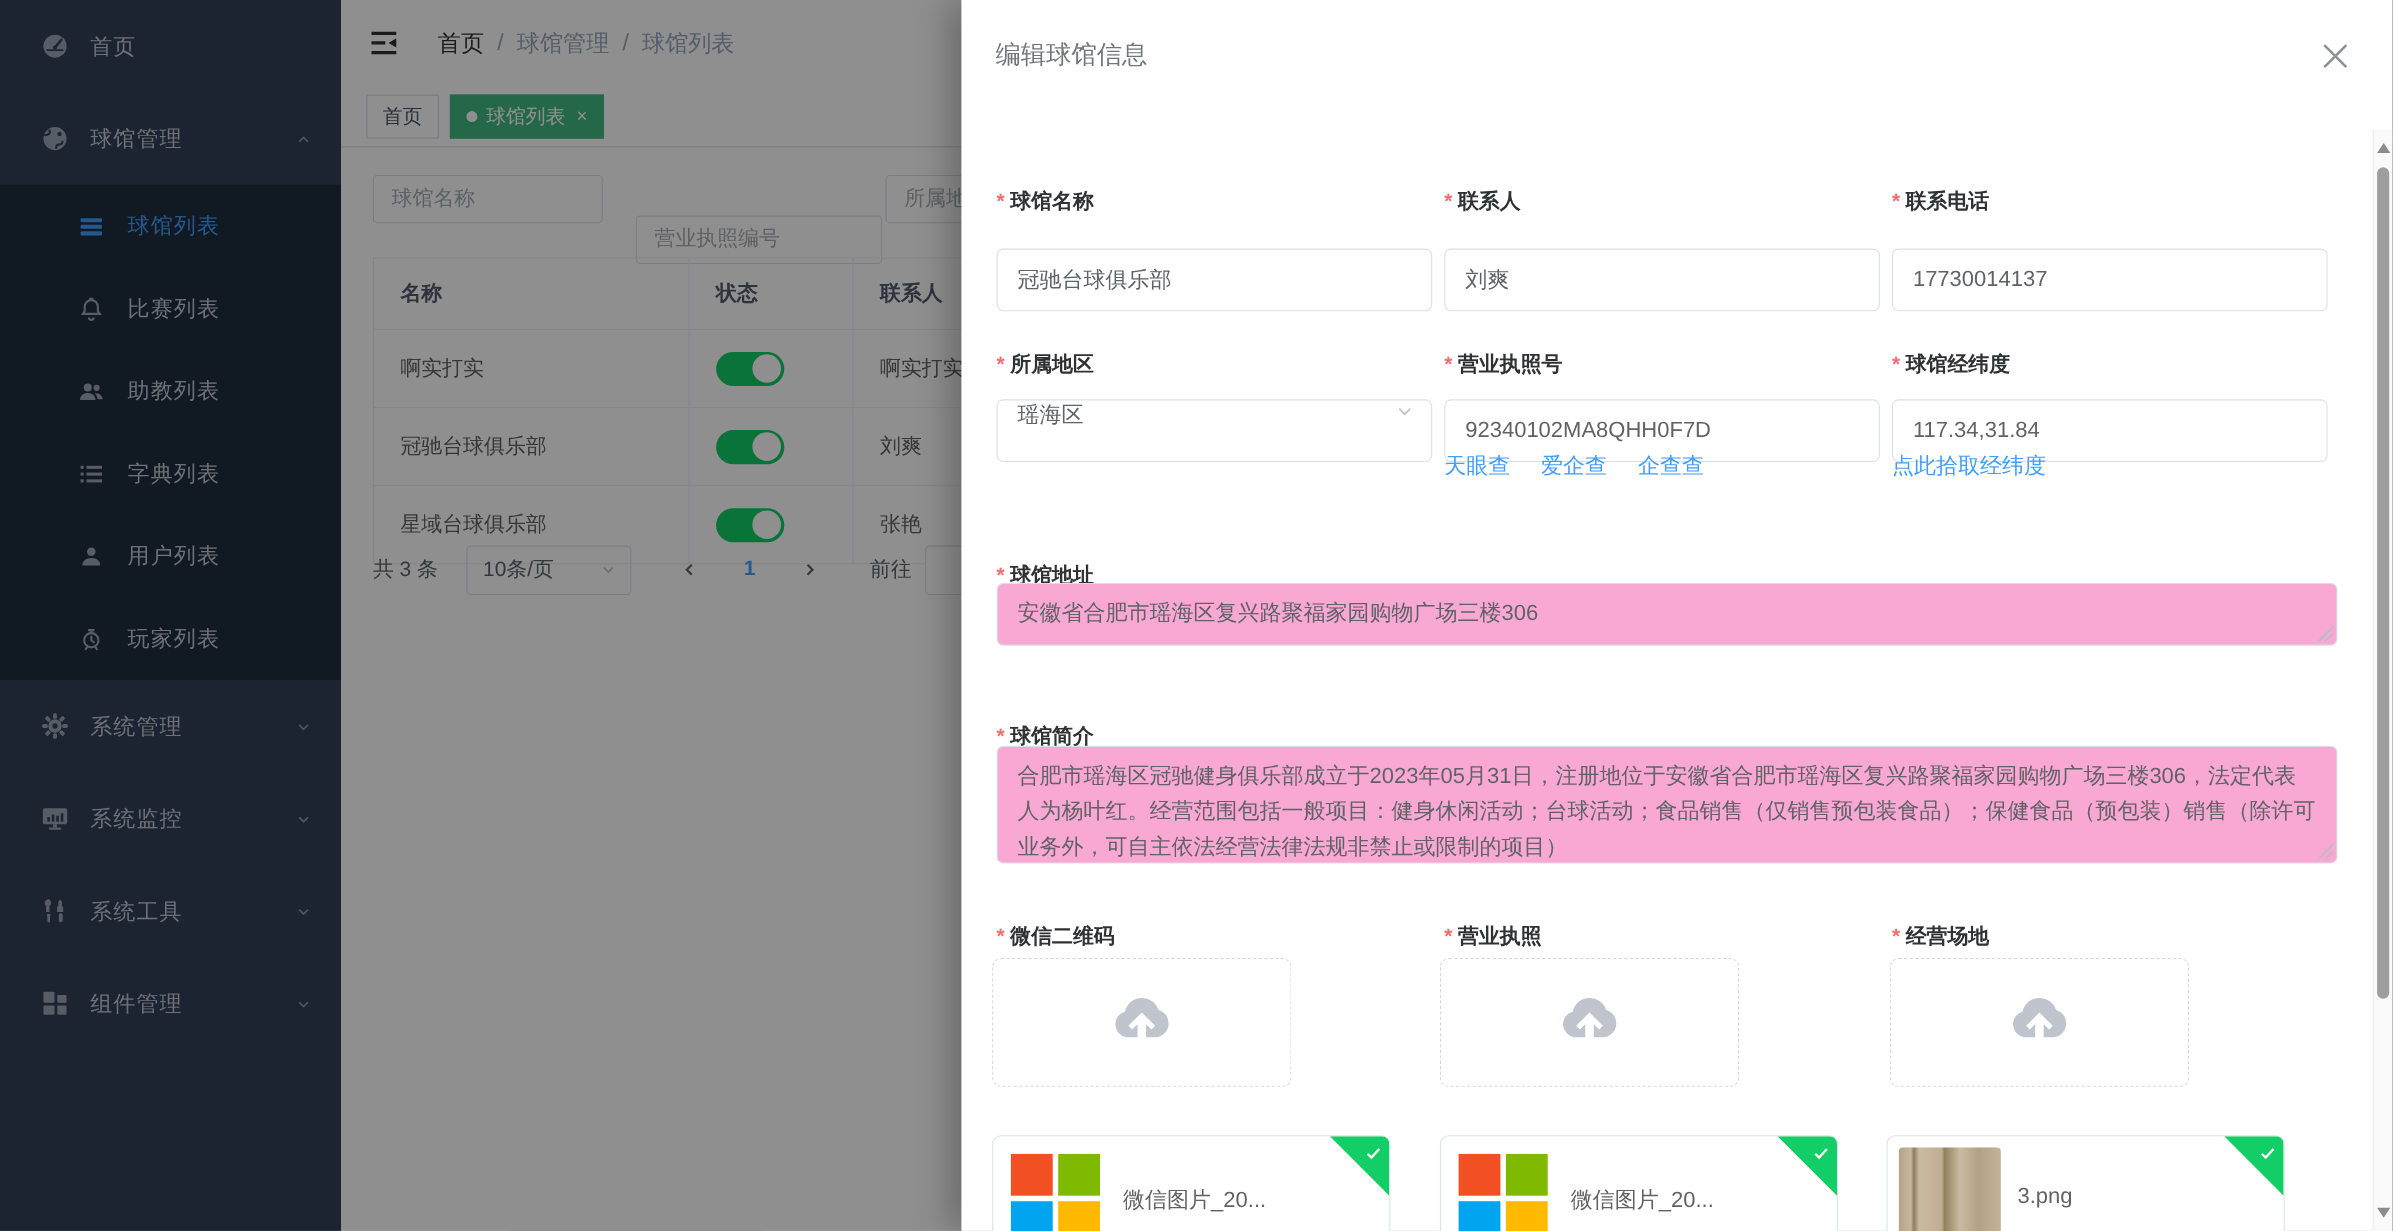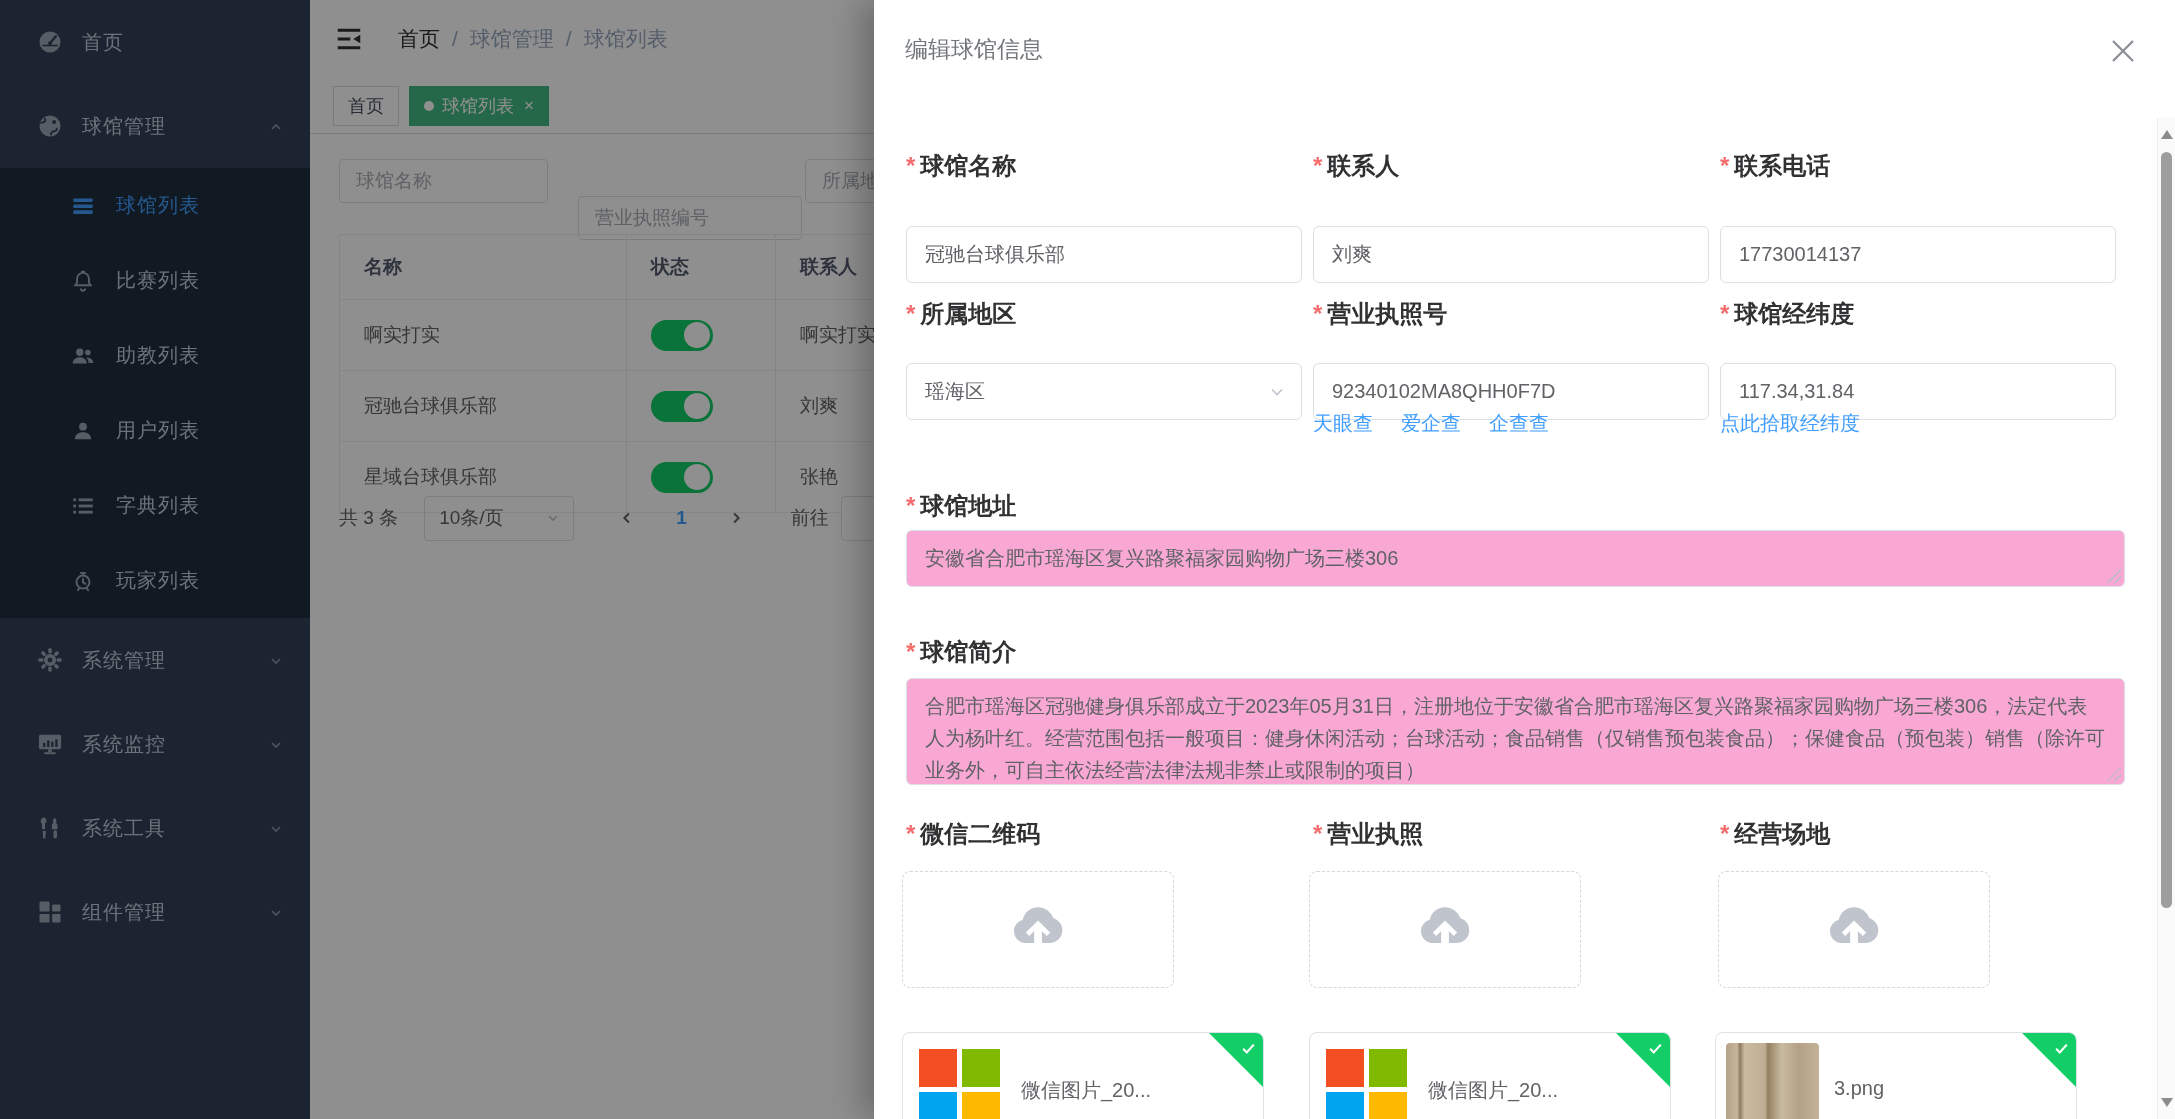--- a/index.html
+++ b/index.html
@@ -62,28 +62,28 @@
   .pg-goto{margin-left:46px;}
   .pg-input{margin-left:12px;width:80px;height:45px;border:1px solid #dcdfe6;border-radius:4px;box-sizing:border-box;}
 
   
   .overlay{position:absolute;inset:0;background:rgba(0,0,0,0.44);z-index:10;}
 
   
   .drawer{position:absolute;left:874px;top:0;width:1301px;height:1119px;background:#fff;z-index:20;box-shadow:-12px 0 30px rgba(0,0,0,0.25);}
   .dw-title{position:absolute;left:31px;top:34px;font-size:23px;color:#72767b;font-family:Liberation Serif, serif;}
   .dw-close{position:absolute;right:37px;top:36px;width:30px;height:30px;color:#8b8f96;cursor:pointer;}
-  .flabel{position:absolute;font-size:24px;font-weight:700;color:#303133;white-space:nowrap;}
+  .flabel{position:absolute;font-size:19px;font-weight:700;color:#303133;white-space:nowrap;margin-top:20px;}
   .req{color:#f56c6c;margin-right:5px;}
   .c1{left:32px;} .c2{left:439px;} .c3{left:846px;}
   .rlab1{top:150px;} .rlab2{top:298px;}
   .tinput,.tselect{position:absolute;width:396px;height:57px;border:1px solid #dcdfe6;border-radius:6px;box-sizing:border-box;
          font-size:20px;color:#606266;padding:0 18px;outline:none;background:#fff;}
   .rin1{top:226px;} .rin2{top:363px;}
-  .tselect{display:flex;align-items:center;cursor:pointer;}
+  .tselect{display:flex;cursor:pointer;}
   .tselect .chev{position:absolute;right:14px;color:#c0c4cc;}
   .linkrow{position:absolute;top:410px;display:flex;gap:28px;font-size:20px;}
   .blink{color:#409eff;cursor:pointer;white-space:nowrap;}
   .lab-addr{top:490px;} .lab-intro{top:636px;}
   .tarea{position:absolute;left:32px;width:1219px;border:1px solid #dcdfe6;border-radius:6px;box-sizing:border-box;
          font-size:20px;line-height:32px;color:#606266;padding:11px 18px;outline:none;resize:none;overflow:hidden;
          font-family:"Liberation Sans","DejaVu Sans",sans-serif;background:#f9a8d4;}
   .ta-addr{top:530px;height:57px;}
   .ta-intro{top:678px;height:107px;}
   .rz{position:absolute;width:14px;height:14px;z-index:2;
@@ -173,38 +173,38 @@
               <path d="M2.5 19c0-3.6 2.9-5.8 6.5-5.8s6.5 2.2 6.5 5.8z"></path>
               <circle cx="16.5" cy="8.8" r="2.6"></circle>
               <path d="M16 13.4c3 .2 5.5 2.1 5.5 5.1h-4.2c-.2-2.1-1-3.9-2.4-5z"></path>
             </svg>
         </span>
         <span class="mi-label">助教列表</span>
       </div>
       <div class="menu-item">
         <span class="mi-icon">
           <svg viewBox="0 0 24 24" width="26" height="26" fill="currentColor">
-              <circle cx="12" cy="8" r="3.6"></circle>
-              <path d="M4.5 19.5c0-4 3.3-6.3 7.5-6.3s7.5 2.3 7.5 6.3z"></path>
-            </svg>
-        </span>
-        <span class="mi-label">用户列表</span>
-      </div>
-      <div class="menu-item">
-        <span class="mi-icon">
-          <svg viewBox="0 0 24 24" width="26" height="26" fill="currentColor">
               <rect x="3" y="5" width="2.6" height="2.6"></rect>
               <rect x="8" y="5" width="13" height="2.6"></rect>
               <rect x="3" y="10.7" width="2.6" height="2.6"></rect>
               <rect x="8" y="10.7" width="13" height="2.6"></rect>
               <rect x="3" y="16.4" width="2.6" height="2.6"></rect>
               <rect x="8" y="16.4" width="13" height="2.6"></rect>
             </svg>
         </span>
         <span class="mi-label">字典列表</span>
+      </div>
+      <div class="menu-item">
+        <span class="mi-icon">
+          <svg viewBox="0 0 24 24" width="26" height="26" fill="currentColor">
+              <circle cx="12" cy="8" r="3.6"></circle>
+              <path d="M4.5 19.5c0-4 3.3-6.3 7.5-6.3s7.5 2.3 7.5 6.3z"></path>
+            </svg>
+        </span>
+        <span class="mi-label">用户列表</span>
       </div>
       <div class="menu-item">
         <span class="mi-icon">
           <svg viewBox="0 0 24 24" width="26" height="26" fill="none" stroke="currentColor" stroke-width="1.8">
               <circle cx="12" cy="13" r="6"></circle>
               <path d="M10 4.5h4M12 4.7v2" stroke-linecap="round"></path>
               <path d="M12 10v3.2l2.2 1.4" stroke-linecap="round"></path>
               <path d="M8.5 18.8 7.3 20.5M15.5 18.8l1.2 1.7" stroke-linecap="round"></path>
             </svg>
         </span>

